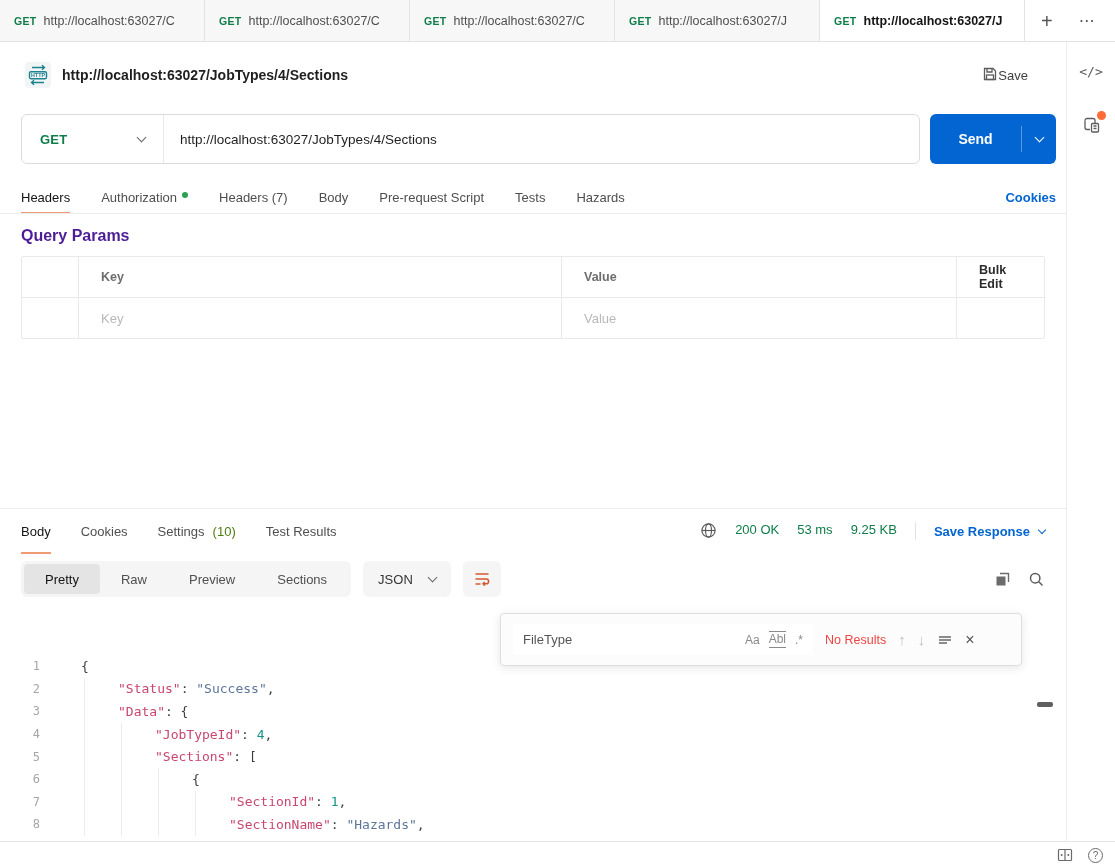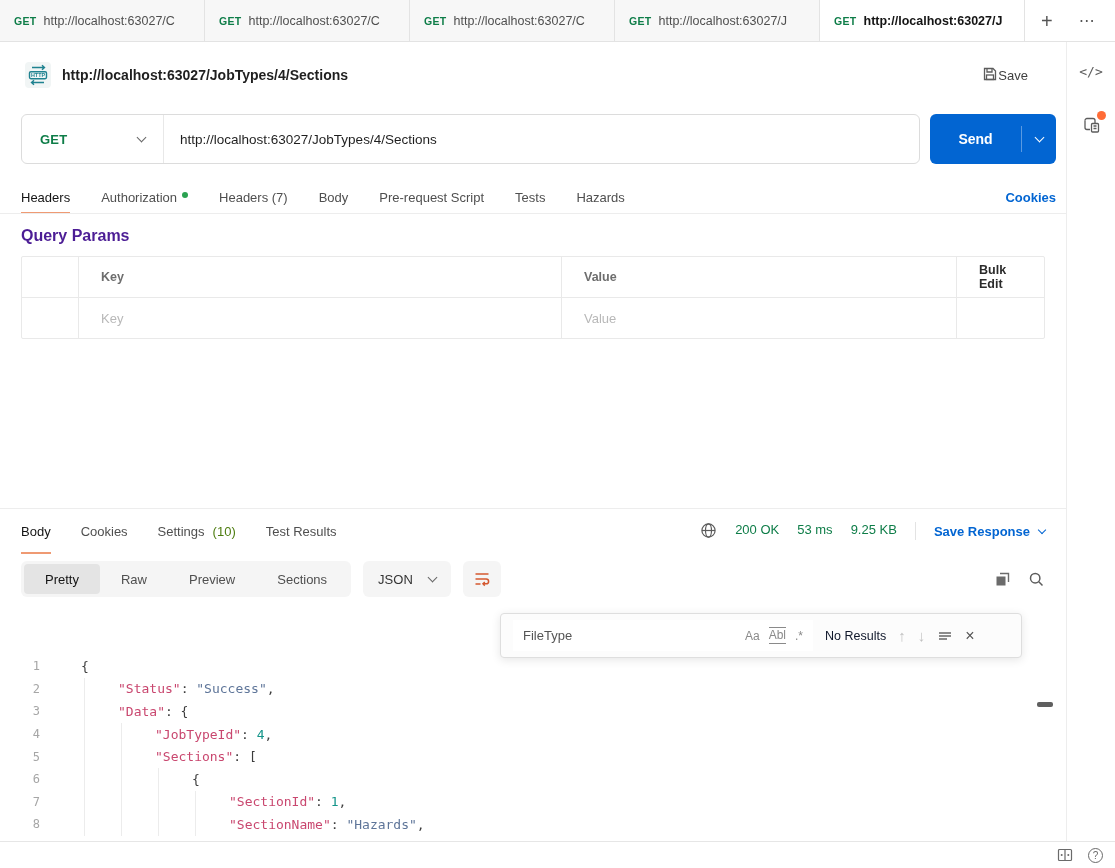--- a/index.html
+++ b/index.html
@@ -88,28 +88,28 @@
   .code-area { position:absolute; top:146px; left:0; right:31px; bottom:0; overflow:hidden;
     font-family:"DejaVu Sans Mono", monospace; }
   .code-line { position:relative; height:22.6px; display:flex; align-items:center; white-space:pre; }
   .ln { width:56px; flex:0 0 56px; text-align:right; padding-right:16px; font-size:12px; color:#a6a6a6; }
   .guide { position:absolute; top:0; bottom:0; width:0; border-left:1px solid #ececec; }
   .code-content { font-size:13px; color:#3d3d3d; }
   .tok-k { color:#c9476f; } .tok-s { color:#5e7599; } .tok-n { color:#14958a; } .tok-p { color:#3d3d3d; }
   .scroll-thumb { position:absolute; top:193px; left:1037px; width:16px; height:5px;
     background:#5f5f5f; border-radius:2px; cursor:pointer; }
   
-  .search-overlay { position:absolute; top:104px; left:500px; width:522px; height:45px;
+  .search-overlay { position:absolute; top:104px; left:500px; width:522px; height:53px;
     background:#fcfcfc; border:1px solid #dedede; border-radius:4px;
     box-shadow:0 2px 10px rgba(0,0,0,.1); display:flex; align-items:center; padding:0 12px; gap:12px; z-index:5; }
   .find-input-wrap { width:300px; height:31px; background:#fff; display:flex; align-items:center; padding:0 10px; gap:9px; }
   .find-input { flex:1; border:0; outline:0; font-family:inherit; font-size:13px; color:#555; min-width:0; }
   .find-opt { font-size:12px; color:#8a8a8a; cursor:pointer; flex:0 0 auto; font-family:"Liberation Sans",sans-serif; }
   .find-opt.word { border-top:1px solid #8a8a8a; border-bottom:1px solid #8a8a8a; line-height:1.2; }
-  .no-results { color:#0f172a; font-size:12.5px; }
+  .no-results { color:#ef4444; font-size:12.5px; }
   .nav-arrow { color:#c2c2c2; font-size:15px; cursor:pointer; line-height:1; }
   .find-close { color:#555; font-size:16px; cursor:pointer; line-height:1; }
   
   .right-rail { position:absolute; top:42px; right:0; bottom:27px; width:49px; border-left:1px solid #ededed;
     display:flex; flex-direction:column; align-items:center; padding-top:22px; gap:36px; }
   .rail-code { font-family:"DejaVu Sans Mono", monospace; font-size:13px; color:#5c5c5c; cursor:pointer; }
   .rail-comments { position:relative; cursor:pointer; }
   .notif-dot { position:absolute; top:-4px; right:-5px; width:9px; height:9px; border-radius:50%; background:#ff6c37; }
   .bottom-bar { position:absolute; left:0; right:0; bottom:0; height:27px; background:#fff;
     border-top:1px solid #e6e6e6; display:flex; align-items:center; justify-content:flex-end;

